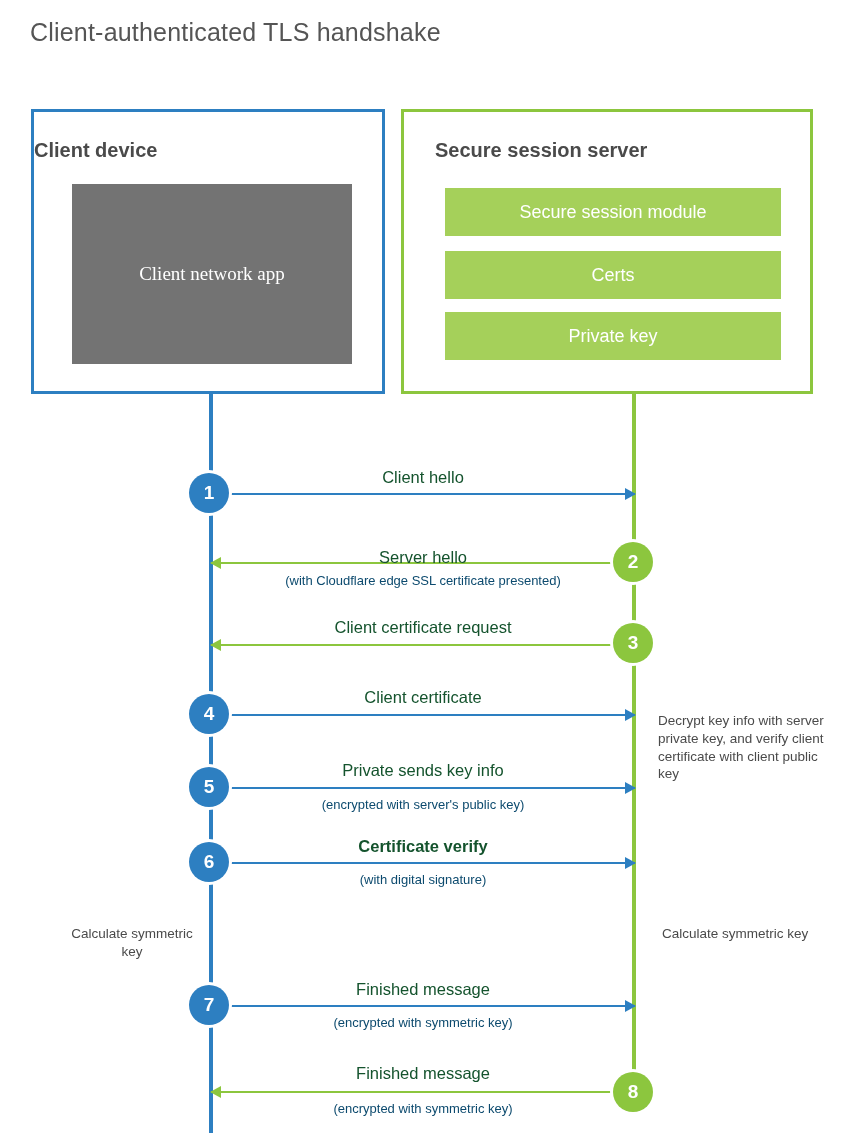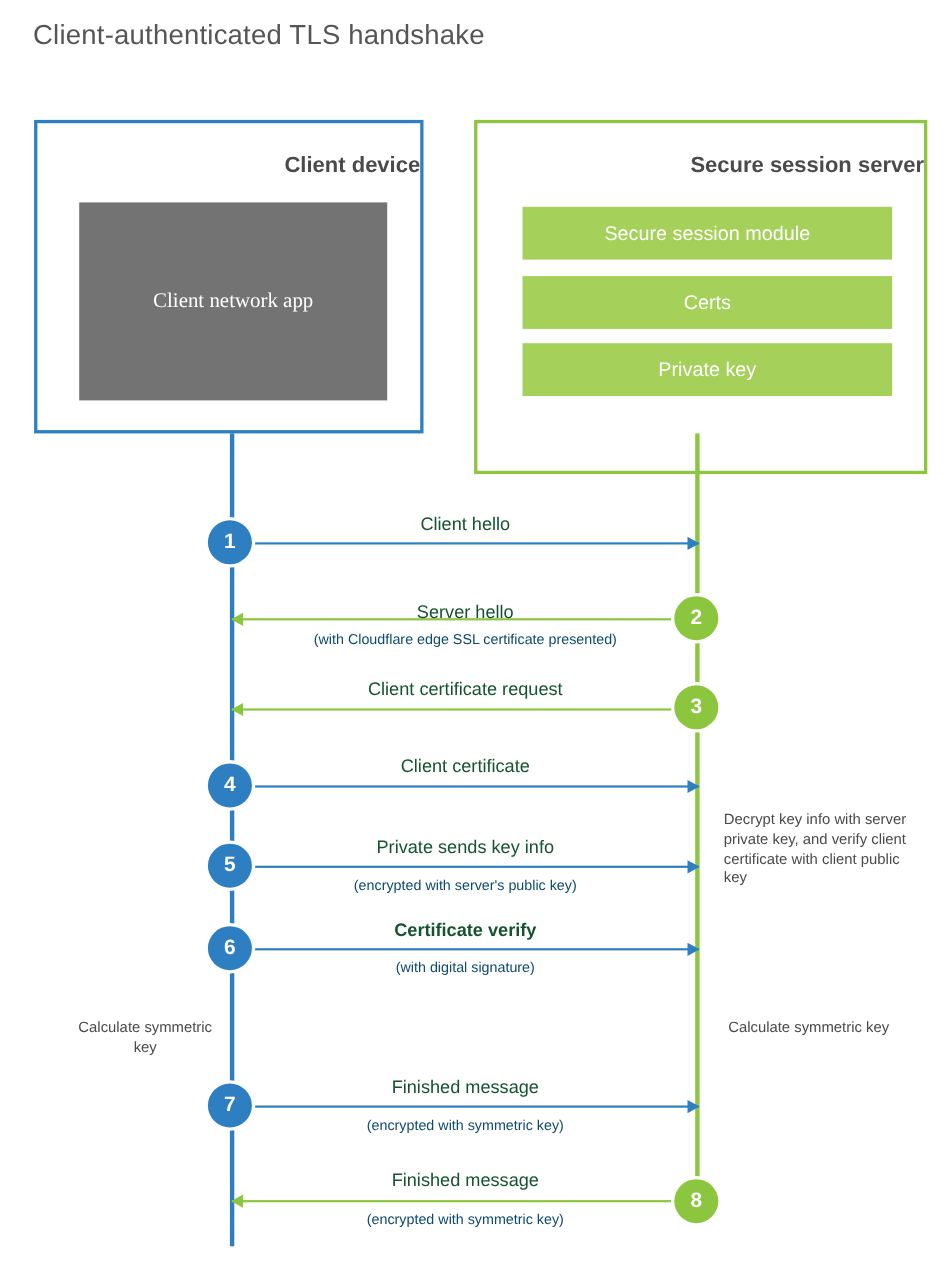--- a/index.html
+++ b/index.html
@@ -32,28 +32,29 @@
     box-sizing: border-box;
   }
   #client-box {
     left: 31px;
     top: 109px;
     width: 354px;
     height: 285px;
     border: 3px solid #2d7fc1;
   }
   #server-box {
-    left: 431px;
+    left: 401px;
     top: 109px;
     width: 412px;
-    height: 322px;
+    height: 285px;
     border: 3px solid #8cc63e;
+    padding-left: 31px;
   }
   .entity-title {
-    text-align: right;
+    text-align: left;
     font-size: 20px;
     font-weight: bold;
     color: #4a4a4a;
     margin-top: 27px;
   }
   #client-inner {
     position: absolute;
     left: 38px;
     top: 72px;
     width: 280px;
@@ -211,21 +212,21 @@
 <div class="msg-label" style="left:211px; top:688px; width:424px;">Client certificate</div>
 <div class="step-circle blue" style="left:189px; top:694px;">4</div>
 
 <div class="arrow blue right" style="left:211px; top:787px; width:424px;">
     <span class="head"></span>
   </div>
 <div class="msg-label" style="left:211px; top:761px; width:424px;">Private sends key info</div>
 <div class="msg-sub" style="left:211px; top:797px; width:424px;">(encrypted with server's public key)</div>
 <div class="step-circle blue" style="left:189px; top:767px;">5</div>
 
-<div class="side-note" style="left:658px; top:736px; width:180px;">Decrypt key info with server private key, and verify client certificate with client public key</div>
+<div class="side-note" style="left:658px; top:712px; width:180px;">Decrypt key info with server private key, and verify client certificate with client public key</div>
 
 <div class="arrow blue right" style="left:211px; top:862px; width:424px;">
     <span class="head"></span>
   </div>
 <div class="msg-label" style="left:211px; top:837px; width:424px;font-weight:bold;">Certificate verify</div>
 <div class="msg-sub" style="left:211px; top:872px; width:424px;">(with digital signature)</div>
 <div class="step-circle blue" style="left:189px; top:842px;">6</div>
 
 <div class="side-note" style="left:62px; top:925px; width:140px; text-align:center;">Calculate symmetric key</div>
 <div class="side-note" style="left:662px; top:925px; width:150px;">Calculate symmetric key</div>

